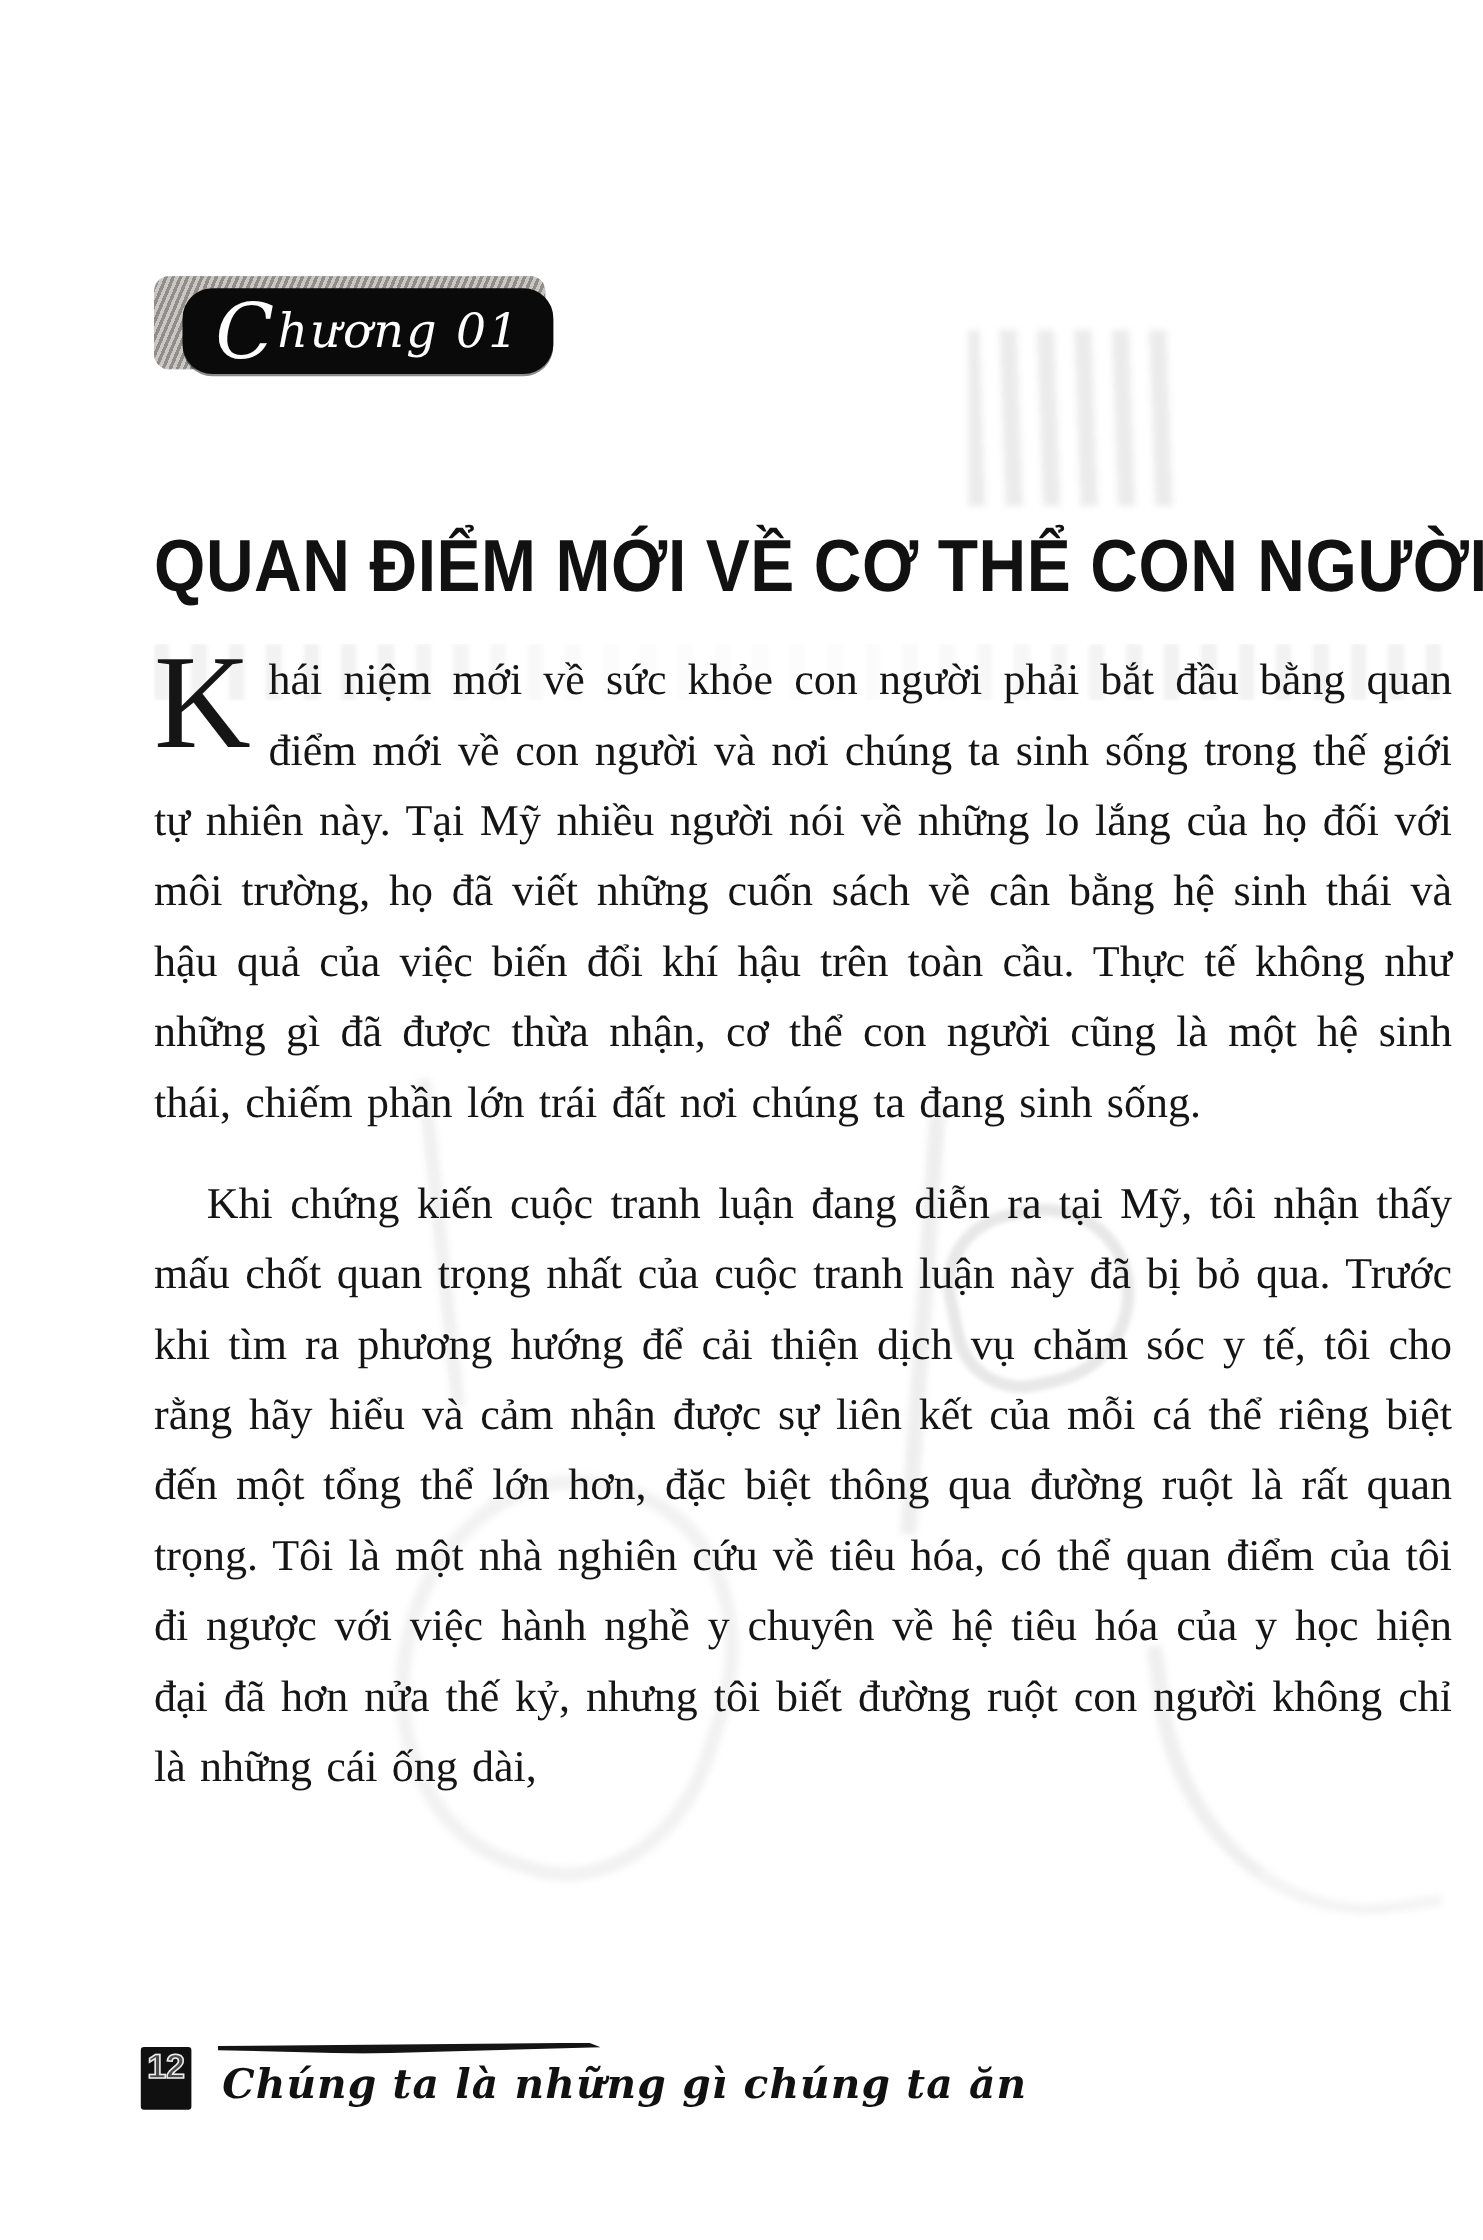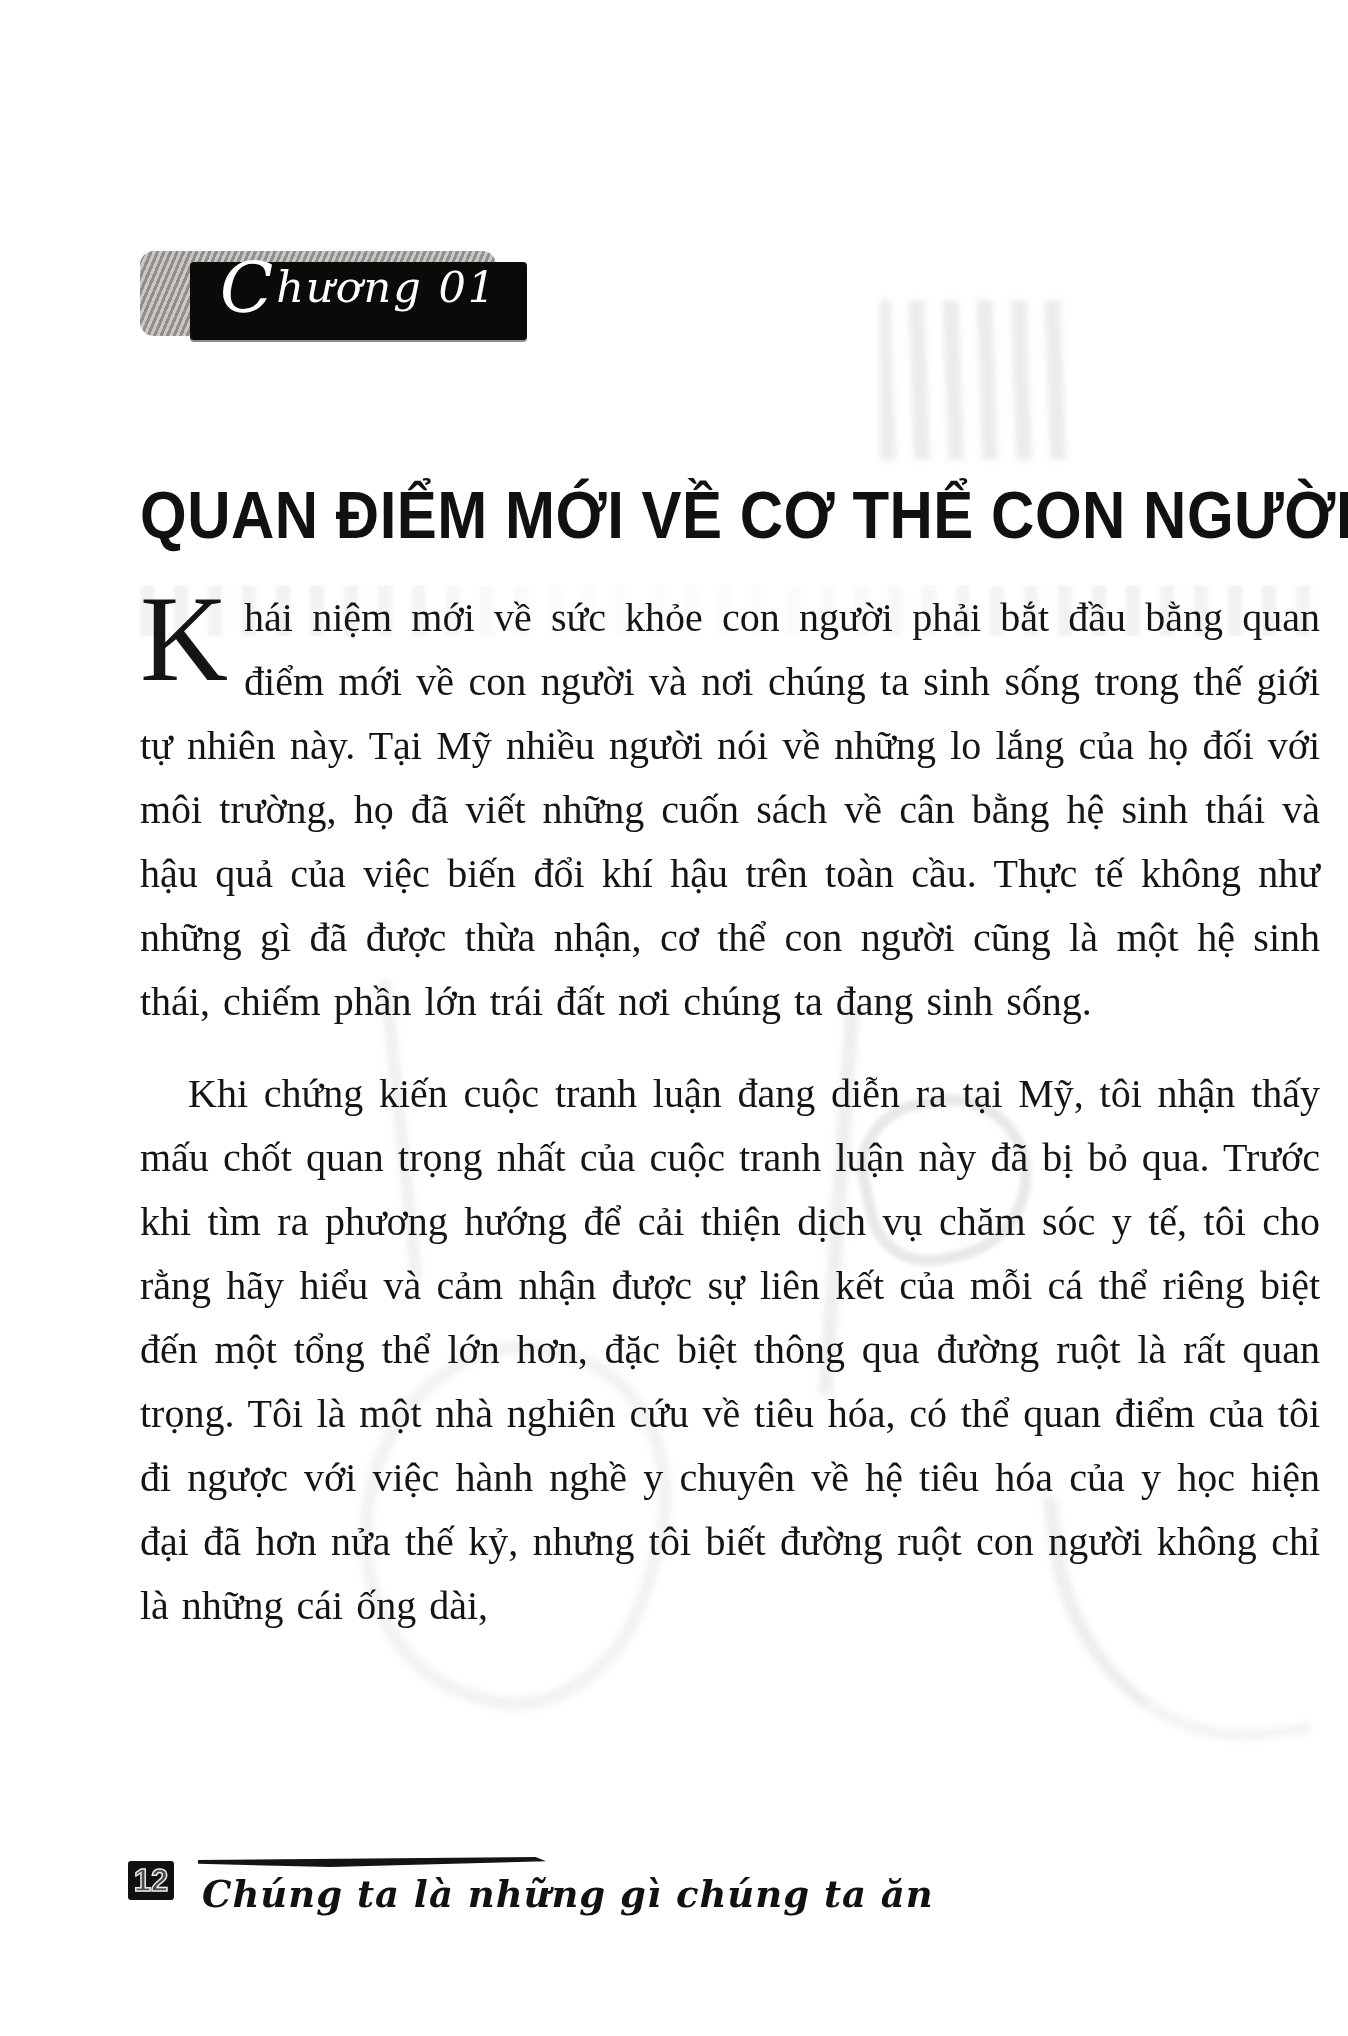--- a/index.html
+++ b/index.html
@@ -18,25 +18,24 @@
     width: 356px; height: 85px;
     background: #a9a5a0;
     border-radius: 14px;
     background-image: repeating-linear-gradient(113deg,
       rgba(255,255,255,.38) 0 3px, rgba(0,0,0,.14) 3px 6px);
   }
   .badge {
     position: absolute; left: 166px; top: 262px;
     width: 337px; height: 78px;
     background: #0a0a0a;
-    border-radius: 4px;
-    display: flex; justify-content: center;
+    border-radius: 27px;
+    display: flex; align-items: center; justify-content: center;
     color: #ffffff;
     box-shadow: 0 2px 0 rgba(0,0,0,.45);
-    margin-left: 24px;
   }
   .badge-text {
     font-family: "DejaVu Serif", serif;
     font-style: italic;
     font-size: 43px;
     letter-spacing: 2px;
     white-space: nowrap;
   }
   .badge-initial {
     font-family: "DejaVu Serif", serif;
@@ -79,24 +78,24 @@
     font-family: "Liberation Serif", serif;
     font-size: 122px;
     line-height: 98px;
     padding: 4px 16px 0 0;
     font-weight: 500;
   }
 
   
   .page-num-box {
     position: absolute; left: 128px; top: 1861px;
-    width: 46px; height: 39px;
+    width: 46px; height: 57px;
     background: #101010;
     border-radius: 3px;
-    display: flex; align-items: center; justify-content: center;
+    display: flex; align-items: flex-start; justify-content: center;
   }
   .page-num-box span {
     font-family: "Liberation Sans", sans-serif;
     font-weight: bold;
     font-size: 31px;
     color: #4a4a4a;
     -webkit-text-stroke: 1.4px #ececec;
     text-shadow: 0 0 1px #ffffff;
   }
   .footer-rule {

